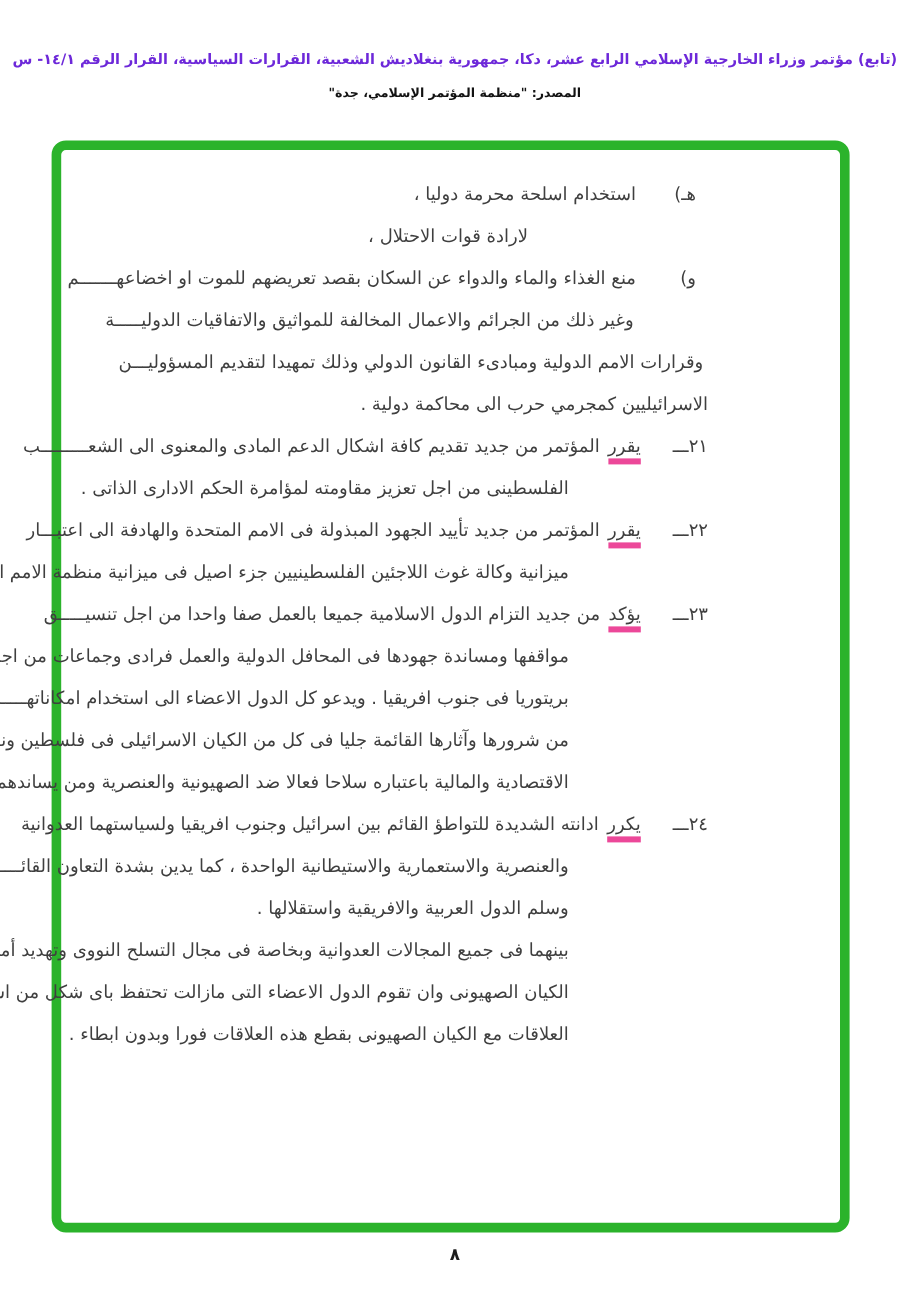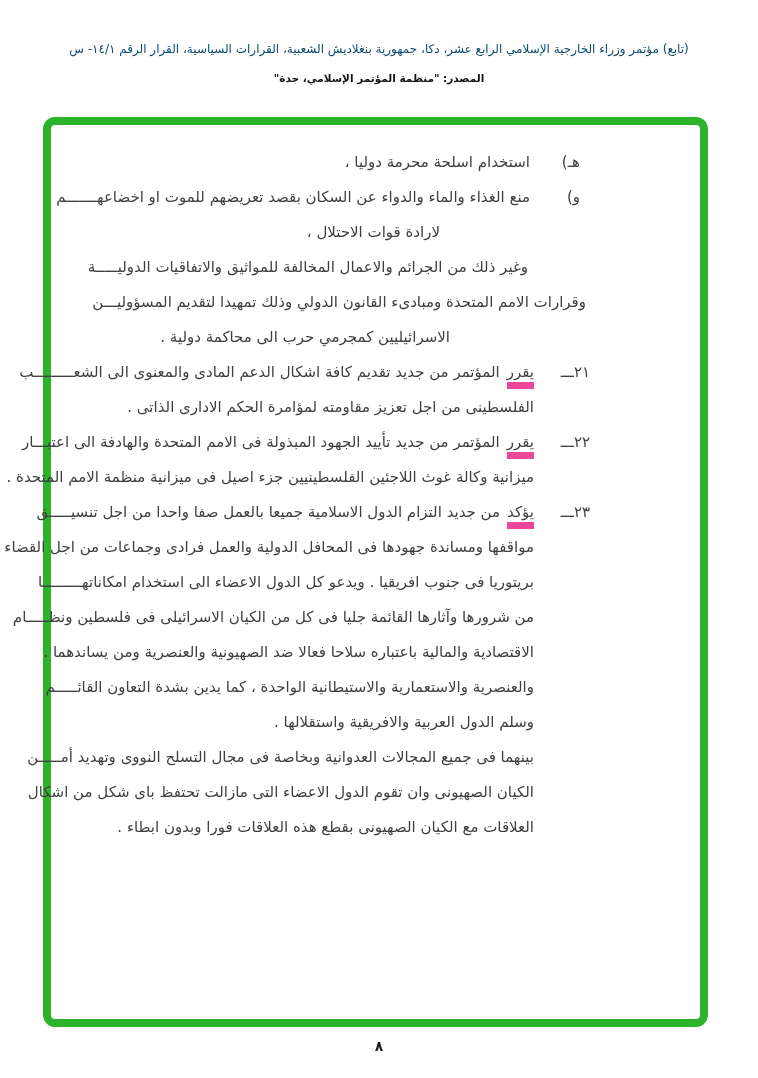--- a/index.html
+++ b/index.html
@@ -7,21 +7,21 @@
     width:758px; height:1078px;
     background:#ffffff;
     font-family:"DejaVu Sans", sans-serif;
     position:relative;
     overflow:hidden;
   }
   
   .hdr1 {
     position:absolute; top:42px; left:0; right:0;
     direction:rtl; text-align:center;
-    font-size:12px; font-weight:normal; color:#0c4a6e;
+    font-size:12px; font-weight:bold; color:#6d28d9;
     white-space:nowrap;
   }
   .hdr2 {
     position:absolute; top:72px; left:0; right:0;
     direction:rtl; text-align:center;
     font-size:10.5px; font-weight:bold; color:#121212;
   }
   
   .frame {
     position:absolute; left:43px; top:117px;
@@ -40,66 +40,67 @@
     direction:rtl;
     color:#3f3f3f;
     font-size:15px;
   }
   .line {
     height:35px; line-height:35px;
     text-align:right; white-space:nowrap;
   }
   .marker { display:inline-block; min-width:50px; }
   .num    { display:inline-block; min-width:56px; }
-  .verb   { border-bottom:7px solid #ec4899; padding-bottom:1px; margin-left:7px; }
+  .verb   { border-bottom:5px solid #ec4899; padding-bottom:1px; margin-left:7px; }
   .sub-first  { margin-right:10px; }
   .sub-cont   { margin-right:150px; }
   .para-first { margin-right:62px;text-align:right; }
   .para-cont  { margin-right:4px; }
-  .para-last  { margin-right:140px; }
+  .para-last  { }
   .item-first { margin-right:0; }
-  .item-cont  { margin-right:56px; }
+  .item-cont  { margin-right:116px; }
   
   .pagenum {
     position:absolute; top:1038px; left:0; right:0;
     text-align:center;
     font-size:14px; font-weight:bold; color:#1d1d1d;
   }
 </style>
 </head>
 <body>
 
 <div class="hdr1">(تابع) مؤتمر وزراء الخارجية الإسلامي الرابع عشر، دكا، جمهورية بنغلاديش الشعبية، القرارات السياسية، القرار الرقم ١٤/١- س</div>
 <div class="hdr2">المصدر: "منظمة المؤتمر الإسلامي، جدة"</div>
 
 <div class="frame"></div>
 
 <div class="content">
 
   <div class="line sub-first"><span class="marker">هـ)</span><span>استخدام اسلحة محرمة دوليا ،</span></div>
 
+  <div class="line sub-cont">لارادة قوات الاحتلال ،</div>
   <div class="line sub-first"><span class="marker">و)</span><span>منع الغذاء والماء والدواء عن السكان بقصد تعريضهم للموت او اخضاعهـــــــم</span></div>
-  <div class="line sub-cont">لارادة قوات الاحتلال ،</div>
 
   <div class="line para-first">وغير ذلك من الجرائم والاعمال المخالفة للمواثيق والاتفاقيات الدوليـــــة</div>
-  <div class="line para-cont">وقرارات الامم المتحدة ومبادىء القانون الدولي وذلك تمهيدا لتقديم المسؤوليـــن</div>
+  <div class="line para-cont">وقرارات الامم الدولية ومبادىء القانون الدولي وذلك تمهيدا لتقديم المسؤوليـــن</div>
   <div class="line para-last">الاسرائيليين كمجرمي حرب الى محاكمة دولية .</div>
 
   <div class="line item-first"><span class="num">٢١ـــ</span><span class="verb">يقرر</span><span>المؤتمر من جديد تقديم كافة اشكال الدعم المادى والمعنوى الى الشعـــــــــب</span></div>
   <div class="line item-cont">الفلسطينى من اجل تعزيز مقاومته لمؤامرة الحكم الادارى الذاتى .</div>
 
   <div class="line item-first"><span class="num">٢٢ـــ</span><span class="verb">يقرر</span><span>المؤتمر من جديد تأييد الجهود المبذولة فى الامم المتحدة والهادفة الى اعتبـــار</span></div>
   <div class="line item-cont">ميزانية وكالة غوث اللاجئين الفلسطينيين جزء اصيل فى ميزانية منظمة الامم المتحدة .</div>
 
   <div class="line item-first"><span class="num">٢٣ـــ</span><span class="verb">يؤكد</span><span>من جديد التزام الدول الاسلامية جميعا بالعمل صفا واحدا من اجل تنسيـــــق</span></div>
   <div class="line item-cont">مواقفها ومساندة جهودها فى المحافل الدولية والعمل فرادى وجماعات من اجل القضاء</div>
   <div class="line item-cont">بريتوريا فى جنوب افريقيا . ويدعو كل الدول الاعضاء الى استخدام امكاناتهـــــــــا</div>
   <div class="line item-cont">من شرورها وآثارها القائمة جليا فى كل من الكيان الاسرائيلى فى فلسطين ونظـــــام</div>
   <div class="line item-cont">الاقتصادية والمالية باعتباره سلاحا فعالا ضد الصهيونية والعنصرية ومن يساندهما .</div>
 
+  <div class="line item-first"><span class="num">٢٤ـــ</span><span class="verb">يكرر</span><span>ادانته الشديدة للتواطؤ القائم بين اسرائيل وجنوب افريقيا ولسياستهما العدوانية</span></div>
   <div class="line item-cont">والعنصرية والاستعمارية والاستيطانية الواحدة ، كما يدين بشدة التعاون القائـــــم</div>
   <div class="line item-cont">وسلم الدول العربية والافريقية واستقلالها .</div>
   <div class="line item-cont">بينهما فى جميع المجالات العدوانية وبخاصة فى مجال التسلح النووى وتهديد أمـــــن</div>
 
   <div class="line item-cont">الكيان الصهيونى وان تقوم الدول الاعضاء التى مازالت تحتفظ باى شكل من اشكال</div>
   <div class="line item-cont">العلاقات مع الكيان الصهيونى بقطع هذه العلاقات فورا وبدون ابطاء .</div>
 
 </div>
 
 <div class="pagenum">٨</div>

